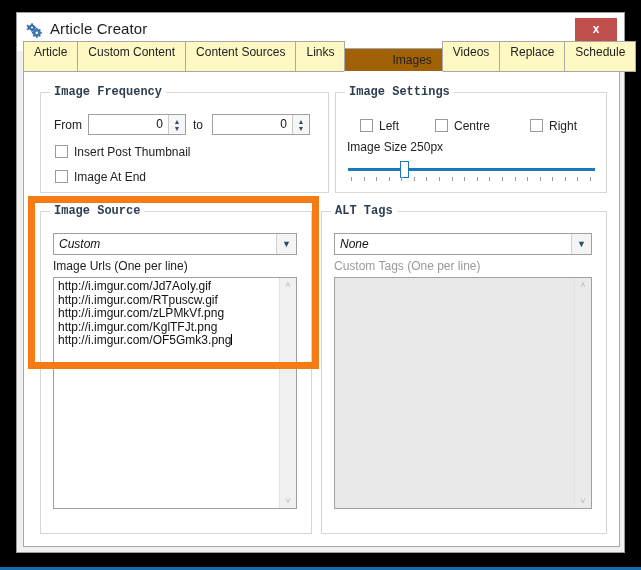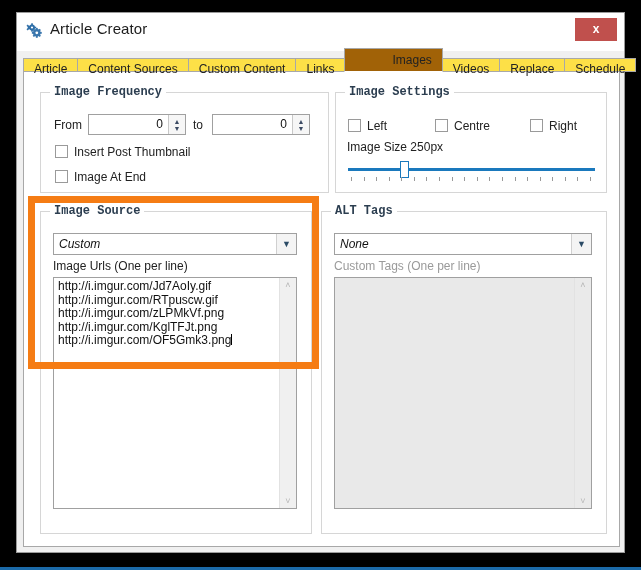--- a/index.html
+++ b/index.html
@@ -82,26 +82,26 @@
     position: absolute;
     left: 6px;
     top: 35px;
     width: 597px;
     height: 24px;
     display: flex;
     align-items: flex-end;
     z-index: 4;
   }
   .tab {
-    height: 14px;
+    height: 31px;
     line-height: 21px;
     padding: 0 10px;
     font-size: 12px;
     color: #222222;
-    background: #fde047;
+    background: #fef9c3;
     border: 1px solid #a8a8a8;
     border-bottom: 1px solid #a8a8a8;
     margin-right: -1px;
     box-sizing: border-box;
     cursor: pointer;
     white-space: nowrap;
   }
   .tab.selected {
     height: 24px;
     line-height: 23px;
@@ -371,22 +371,22 @@
         </svg>
       </div>
 
       <div id="app-title">Article Creator</div>
 
       <div id="close-button" style="background: rgb(192, 80, 77);">x</div>
     </div>
 
     <div id="tabstrip">
       <div class="tab">Article</div>
+      <div class="tab">Custom Content</div>
       <div class="tab">Content Sources</div>
-      <div class="tab">Custom Content</div>
       <div class="tab">Links</div>
       <div class="tab selected">Images</div>
       <div class="tab">Videos</div>
       <div class="tab">Replace</div>
       <div class="tab">Schedule</div>
       <div id="tabstrip-filler"></div>
     </div>
 
     <div id="tabpage">
 
@@ -428,21 +428,21 @@
 
         </div>
       </div>
 
       <div class="group" style="left:311px; top:13px; width:272px; height:108px;">
         <div class="group-frame"></div>
         <div class="group-title">Image Settings</div>
 
         <div class="group-inner">
 
-          <div class="cbrow" style="left:13px; top:25px;">
+          <div class="cbrow" style="left:25px; top:25px;">
             <div class="cbbox"></div>
             <div class="cbtext">Left</div>
           </div>
 
           <div class="cbrow" style="left:100px; top:25px;">
             <div class="cbbox"></div>
             <div class="cbtext">Centre</div>
           </div>
 
           <div class="cbrow" style="left:195px; top:25px;">

